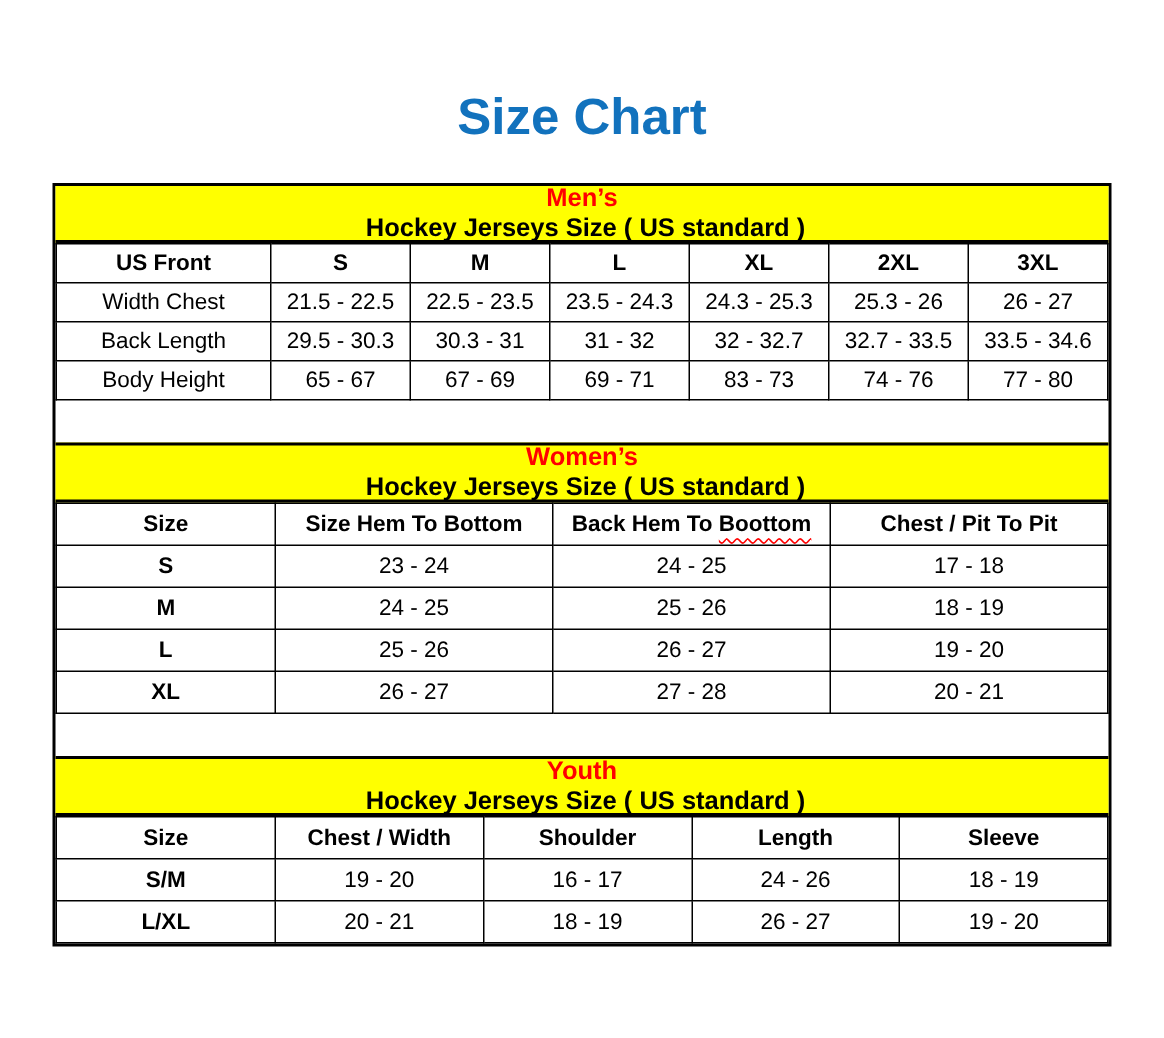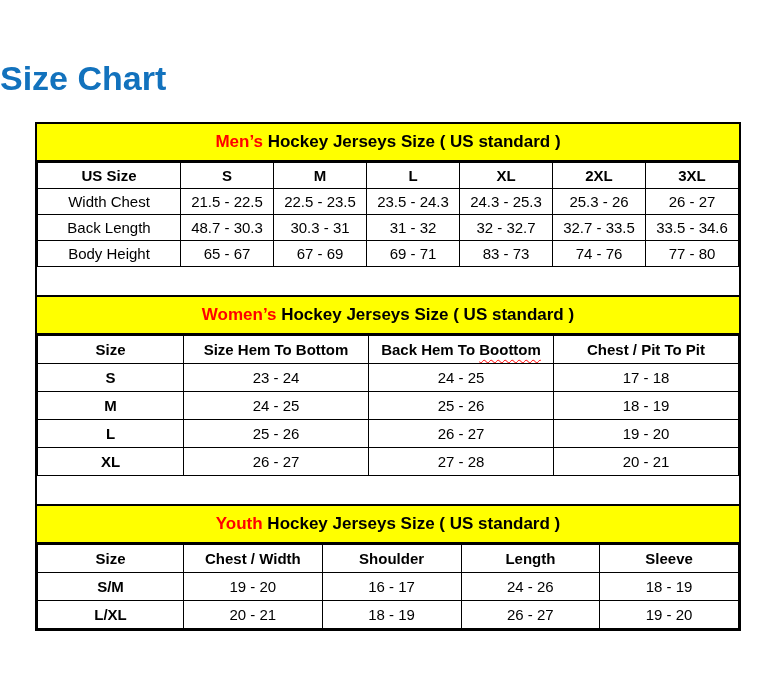--- a/index.html
+++ b/index.html
@@ -10,20 +10,21 @@
     color: #000;
   }
   body {
     width: 776px;
     height: 692px;
     overflow: hidden;
     position: relative;
   }
   .page-title {
     margin: 58px 0 0 0;
+    text-align: center;
     font-size: 34px;
     line-height: 40px;
     font-weight: bold;
     color: #1272BD;
     letter-spacing: 0px;
   }
   .chart-wrap {
     width: 702px;
     margin: 24px auto 0 auto;
     border: 2.5px solid #000;
@@ -32,20 +33,21 @@
   .banner {
     background: #FFFF00;
     height: 36px;
     display: flex;
     align-items: center;
     justify-content: center;
     font-size: 17px;
     font-weight: bold;
     border-bottom: 2px solid #000;
     white-space: pre;
+    flex-direction: column;
   }
   .banner.mid {
     border-top: 2px solid #000;
     margin-top: 28px;
   }
   .banner .hl {
     color: #FF0000;
   }
   table.szt {
     width: 100%;
@@ -90,40 +92,40 @@
         <col class="c-first">
         <col>
         <col>
         <col>
         <col>
         <col>
         <col>
       </colgroup>
     <tbody>
         <tr>
-      <th>US Size</th>
+      <th>US Front</th>
       <th>S</th>
       <th>M</th>
       <th>L</th>
       <th>XL</th>
       <th>2XL</th>
       <th>3XL</th>
     </tr>
     <tr>
       <td class="row-label">Width Chest</td>
       <td>21.5 - 22.5</td>
       <td>22.5 - 23.5</td>
       <td>23.5 - 24.3</td>
       <td>24.3 - 25.3</td>
       <td>25.3 - 26</td>
       <td>26 - 27</td>
     </tr>
     <tr>
       <td class="row-label">Back Length</td>
-      <td>48.7 - 30.3</td>
+      <td>29.5 - 30.3</td>
       <td>30.3 - 31</td>
       <td>31 - 32</td>
       <td>32 - 32.7</td>
       <td>32.7 - 33.5</td>
       <td>33.5 - 34.6</td>
     </tr>
     <tr>
       <td class="row-label">Body Height</td>
       <td>65 - 67</td>
       <td>67 - 69</td>

